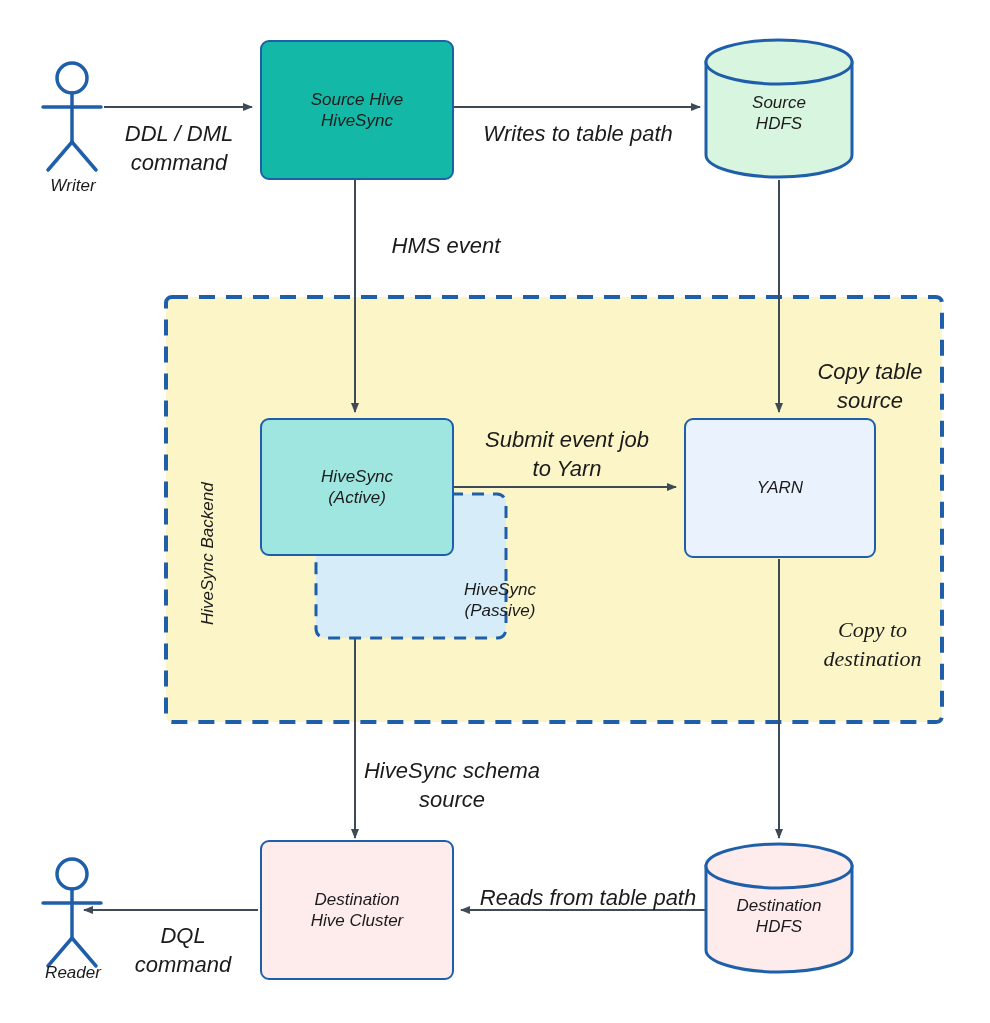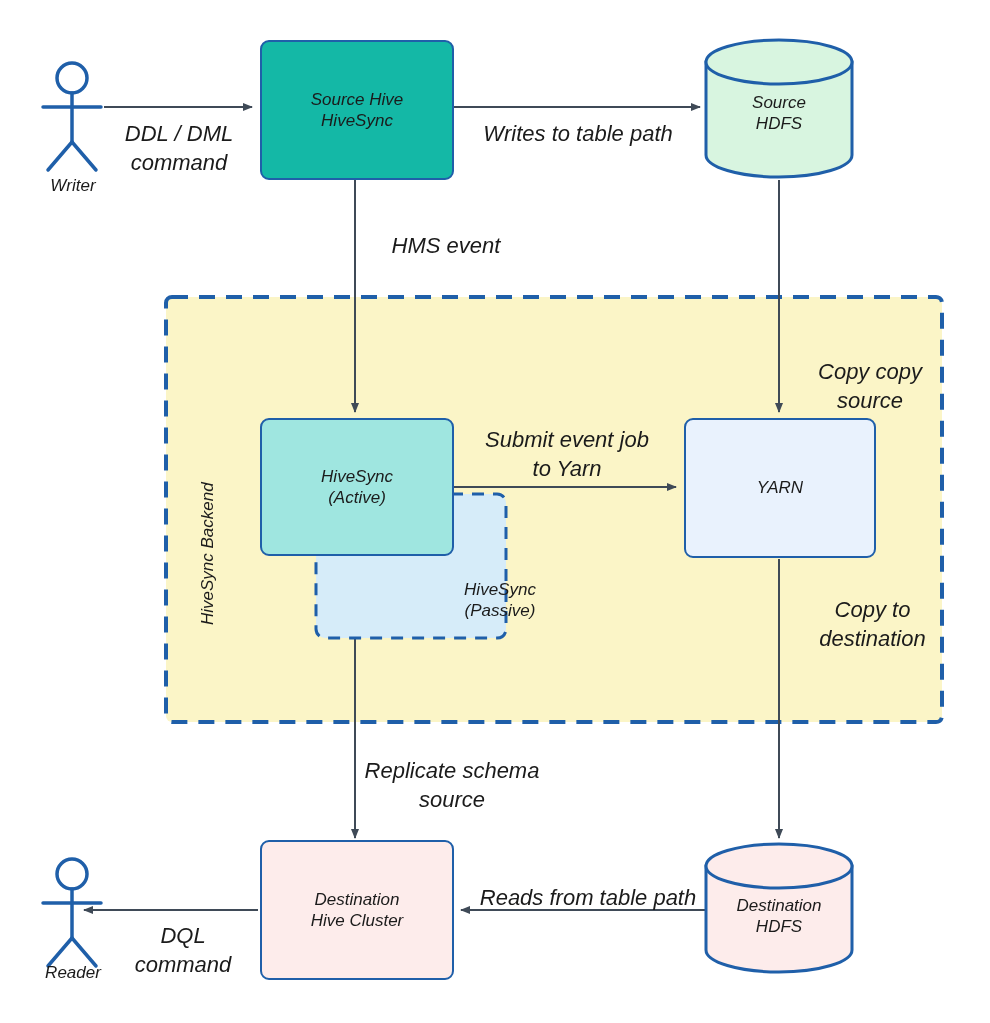--- a/index.html
+++ b/index.html
@@ -187,36 +187,36 @@
 
   <div class="label" style="left:468px; top:120px; width:220px;">
     <div>Writes to table path</div>
   </div>
 
   <div class="label" style="left:366px; top:232px; width:160px;">
     <div>HMS event</div>
   </div>
 
   <div class="label" style="left:790px; top:358px; width:160px;">
-    <div>Copy copy</div>
+    <div>Copy table</div>
     <div>source</div>
   </div>
 
   <div class="label" style="left:472px; top:426px; width:190px;">
     <div>Submit event job</div>
     <div>to Yarn</div>
   </div>
 
-  <div class="label" style="left:790px; top:596px; width:165px;">
+  <div class="label" style="left:790px; top:616px; width:165px;font-family:Liberation Serif, serif;">
     <div>Copy to</div>
     <div>destination</div>
   </div>
 
   <div class="label" style="left:362px; top:757px; width:180px;">
-    <div>Replicate schema</div>
+    <div>HiveSync schema</div>
     <div>source</div>
   </div>
 
   <div class="label" style="left:478px; top:884px; width:220px;">
     <div>Reads from table path</div>
   </div>
 
   <div class="label" style="left:108px; top:922px; width:150px;">
     <div>DQL</div>
     <div>command</div>

